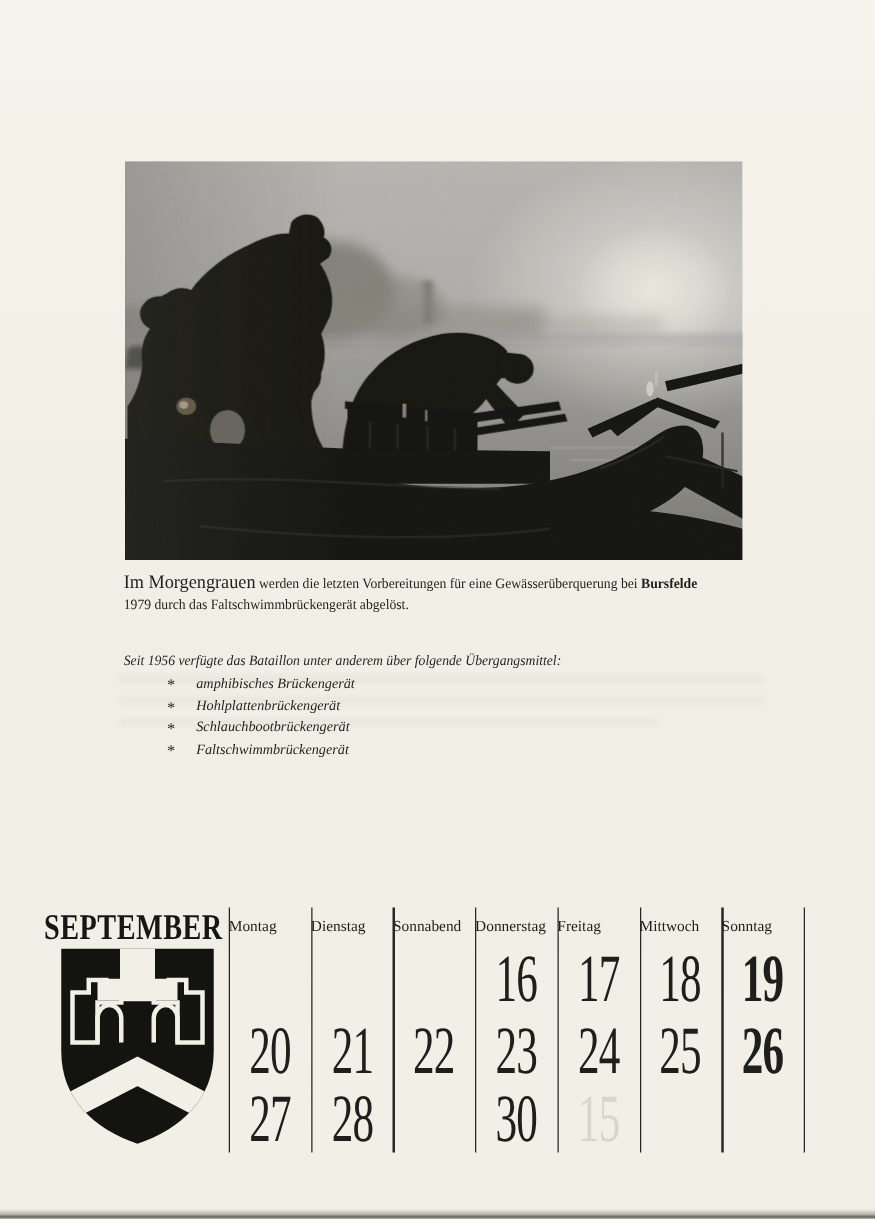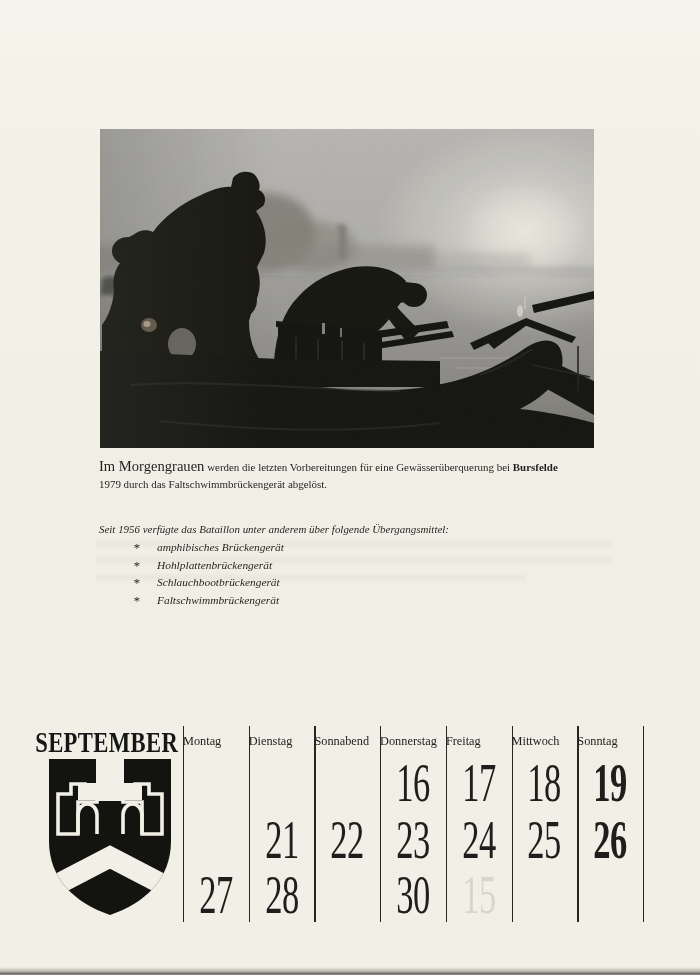--- a/index.html
+++ b/index.html
@@ -256,20 +256,23 @@
   <div class="cell r0 c4">
       <span class="num">17</span>
     </div>
   <div class="cell r0 c5">
       <span class="num">18</span>
     </div>
   <div class="cell r0 c6">
       <span class="num">19</span>
     </div>
 
+  <div class="cell r1 c0">
+      <span class="num">20</span>
+    </div>
   <div class="cell r1 c1">
       <span class="num">21</span>
     </div>
   <div class="cell r1 c2">
       <span class="num">22</span>
     </div>
   <div class="cell r1 c3">
       <span class="num">23</span>
     </div>
   <div class="cell r1 c4">

